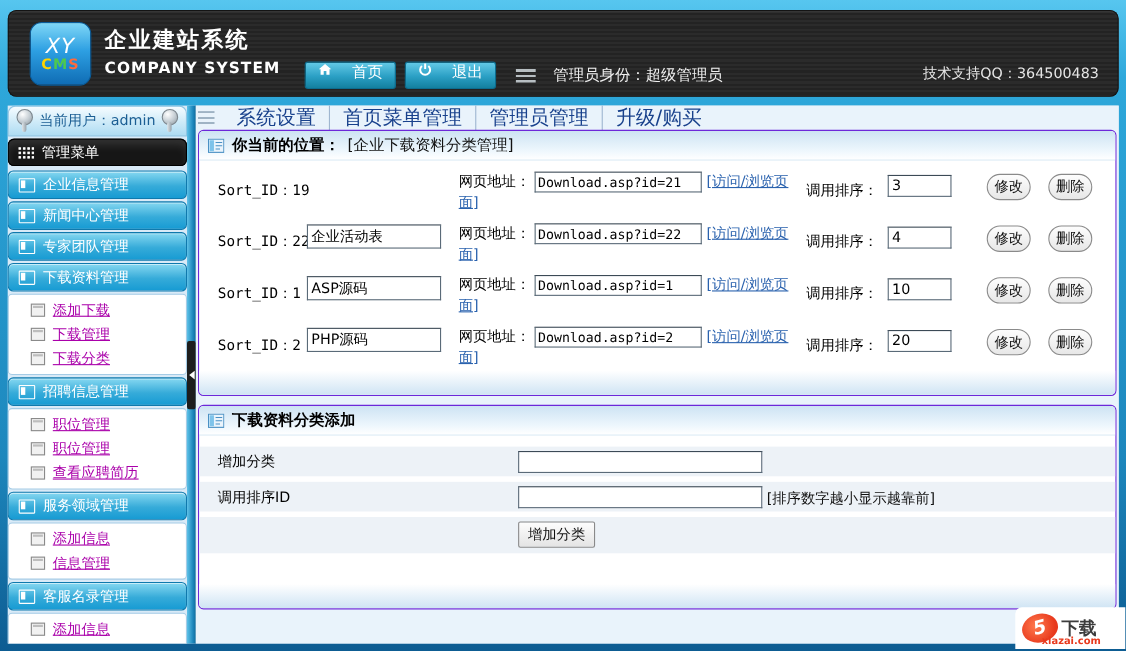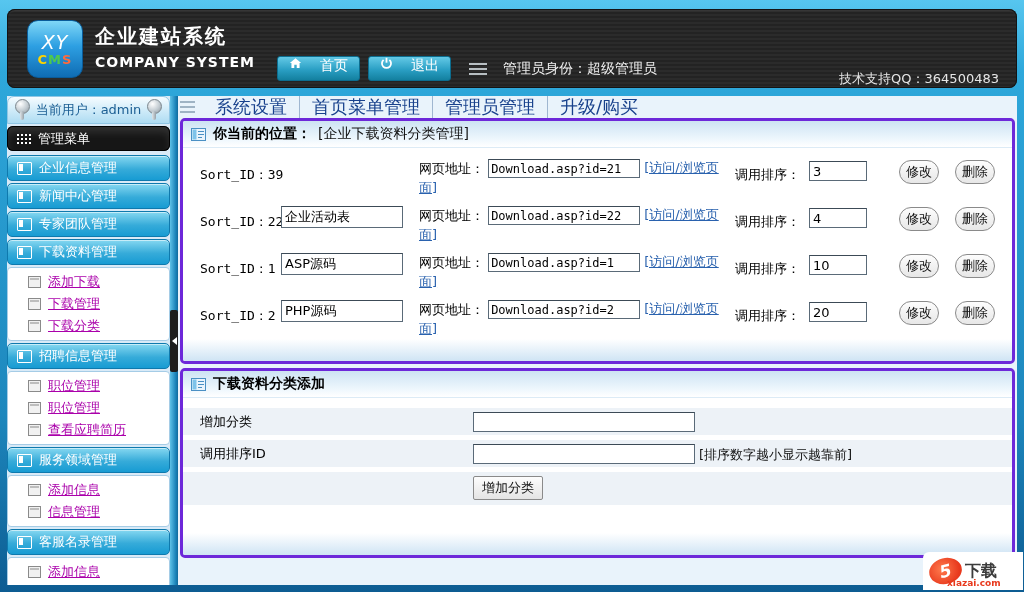--- a/index.html
+++ b/index.html
@@ -22,21 +22,21 @@
   .t-cn{font-size:20px;font-weight:bold;letter-spacing:2px;}
   .t-en{font-size:14px;font-weight:bold;letter-spacing:1px;margin-top:4px;}
   .hdr-btns{position:absolute;left:270px;bottom:7px;display:flex;gap:8px;align-items:center;}
   .hbtn{display:flex;align-items:flex-start;gap:18px;height:23px;padding:0 11px;border-radius:3px;
         background:linear-gradient(180deg,#63c9e6 0%,#2a9fc4 50%,#137f a8 100%);
         background:linear-gradient(180deg,#63c9e6 0%,#2a9fc4 55%,#13809f 100%);
         border:1px solid #0c6d8f;color:#fff;font-size:14px;cursor:pointer;}
   .hamb{width:18px;height:13px;margin-left:10px;
         background:repeating-linear-gradient(0deg,#b7bec2 0 2px,transparent 2px 5px);}
   .admin-id{color:#f0f0f0;font-size:14px;margin-left:8px;}
-  .support{position:absolute;right:18px;bottom:0;color:#e6e6e6;font-size:13px;}
+  .support{position:absolute;right:18px;bottom:12px;color:#e6e6e6;font-size:13px;}
 
   
   .content-bg{position:absolute;left:7px;right:7px;top:96px;bottom:7px;background:#d9eaf7;}
 
   
   .sidebar{position:absolute;left:7px;top:96px;width:163px;bottom:7px;overflow:hidden;
            display:flex;flex-direction:column;}
   .userbar{position:relative;height:26px;flex:none;border-radius:7px 7px 0 0;margin-bottom:2px;
            background:linear-gradient(180deg,#f6fcff 0%,#cdeaf8 55%,#aedcf2 100%);
            border:1px solid #8fc6e4;display:flex;align-items:center;justify-content:center;
@@ -76,21 +76,21 @@
 
   
   .main{position:absolute;left:178px;top:96px;right:7px;bottom:7px;background:#e9f3fb;overflow:hidden;}
   .topnav{position:absolute;left:0;top:0;right:0;height:22px;display:flex;align-items:center;
           font-size:18px;color:#18418c;}
   .nav-hamb{width:15px;height:12px;margin:0 8px 0 2px;
           background:repeating-linear-gradient(0deg,#9fb3c4 0 2px,transparent 2px 5px);}
   .topnav a{color:#18418c;text-decoration:none;padding:0 12px;cursor:pointer;}
   .topnav a + a{border-left:1px solid #9fb6d0;}
 
-  .panel{position:absolute;left:2px;right:2px;background:#fff;border:3px solid #6d28d9;border-radius:5px;overflow:hidden;}
+  .panel{position:absolute;left:2px;right:2px;background:#fff;border:1px solid #6d28d9;border-radius:5px;overflow:hidden;}
   .panel1{top:22px;height:240px;}
   .panel2{top:272px;height:184px;}
   .phead{height:26px;background:linear-gradient(180deg,#cde3f3 0%,#eef7fd 70%,#ffffff 100%);
          border-bottom:1px solid #dcebf6;display:flex;align-items:center;gap:7px;padding-left:8px;font-size:14px;}
   .phead .bold{font-weight:bold;color:#000;}
   .phead .rest{color:#111;}
   .pfoot{position:absolute;left:0;right:0;bottom:0;height:22px;
          background:linear-gradient(180deg,#ffffff 0%,#cfe4f4 100%);}
 
   .prow{position:absolute;left:0;right:0;height:47px;font-size:13px;color:#000;}
@@ -275,21 +275,21 @@
         <svg width="15" height="13" viewBox="0 0 15 13">
             <rect x="0.5" y="0.5" width="14" height="12" fill="#eaf4fc" stroke="#4a90c4"></rect>
             <rect x="1.5" y="1.5" width="4" height="10" fill="#7ec3ea"></rect>
             <path d="M7 3.5h6M7 6.5h6M7 9.5h4" stroke="#4a90c4" fill="none"></path>
           </svg>
         <span class="bold">你当前的位置：</span>
           <span class="rest">[企业下载资料分类管理]</span>
       </div>
 
       <div class="prow r0">
-        <span class="sortid">Sort_ID：39</span>
+        <span class="sortid">Sort_ID：19</span>
         <span class="urlcell">
           <span class="urllabel">网页地址：</span>
           <input class="url-input" value="Download.asp?id=21" style="">
           <a class="visit">[访问/浏览页面]</a>
         </span>
         <span class="ordlabel">调用排序：</span>
         <input class="ord-input" value="3" style="">
         <button class="btn edit">修改</button>
         <button class="btn del">删除</button>
       </div>

